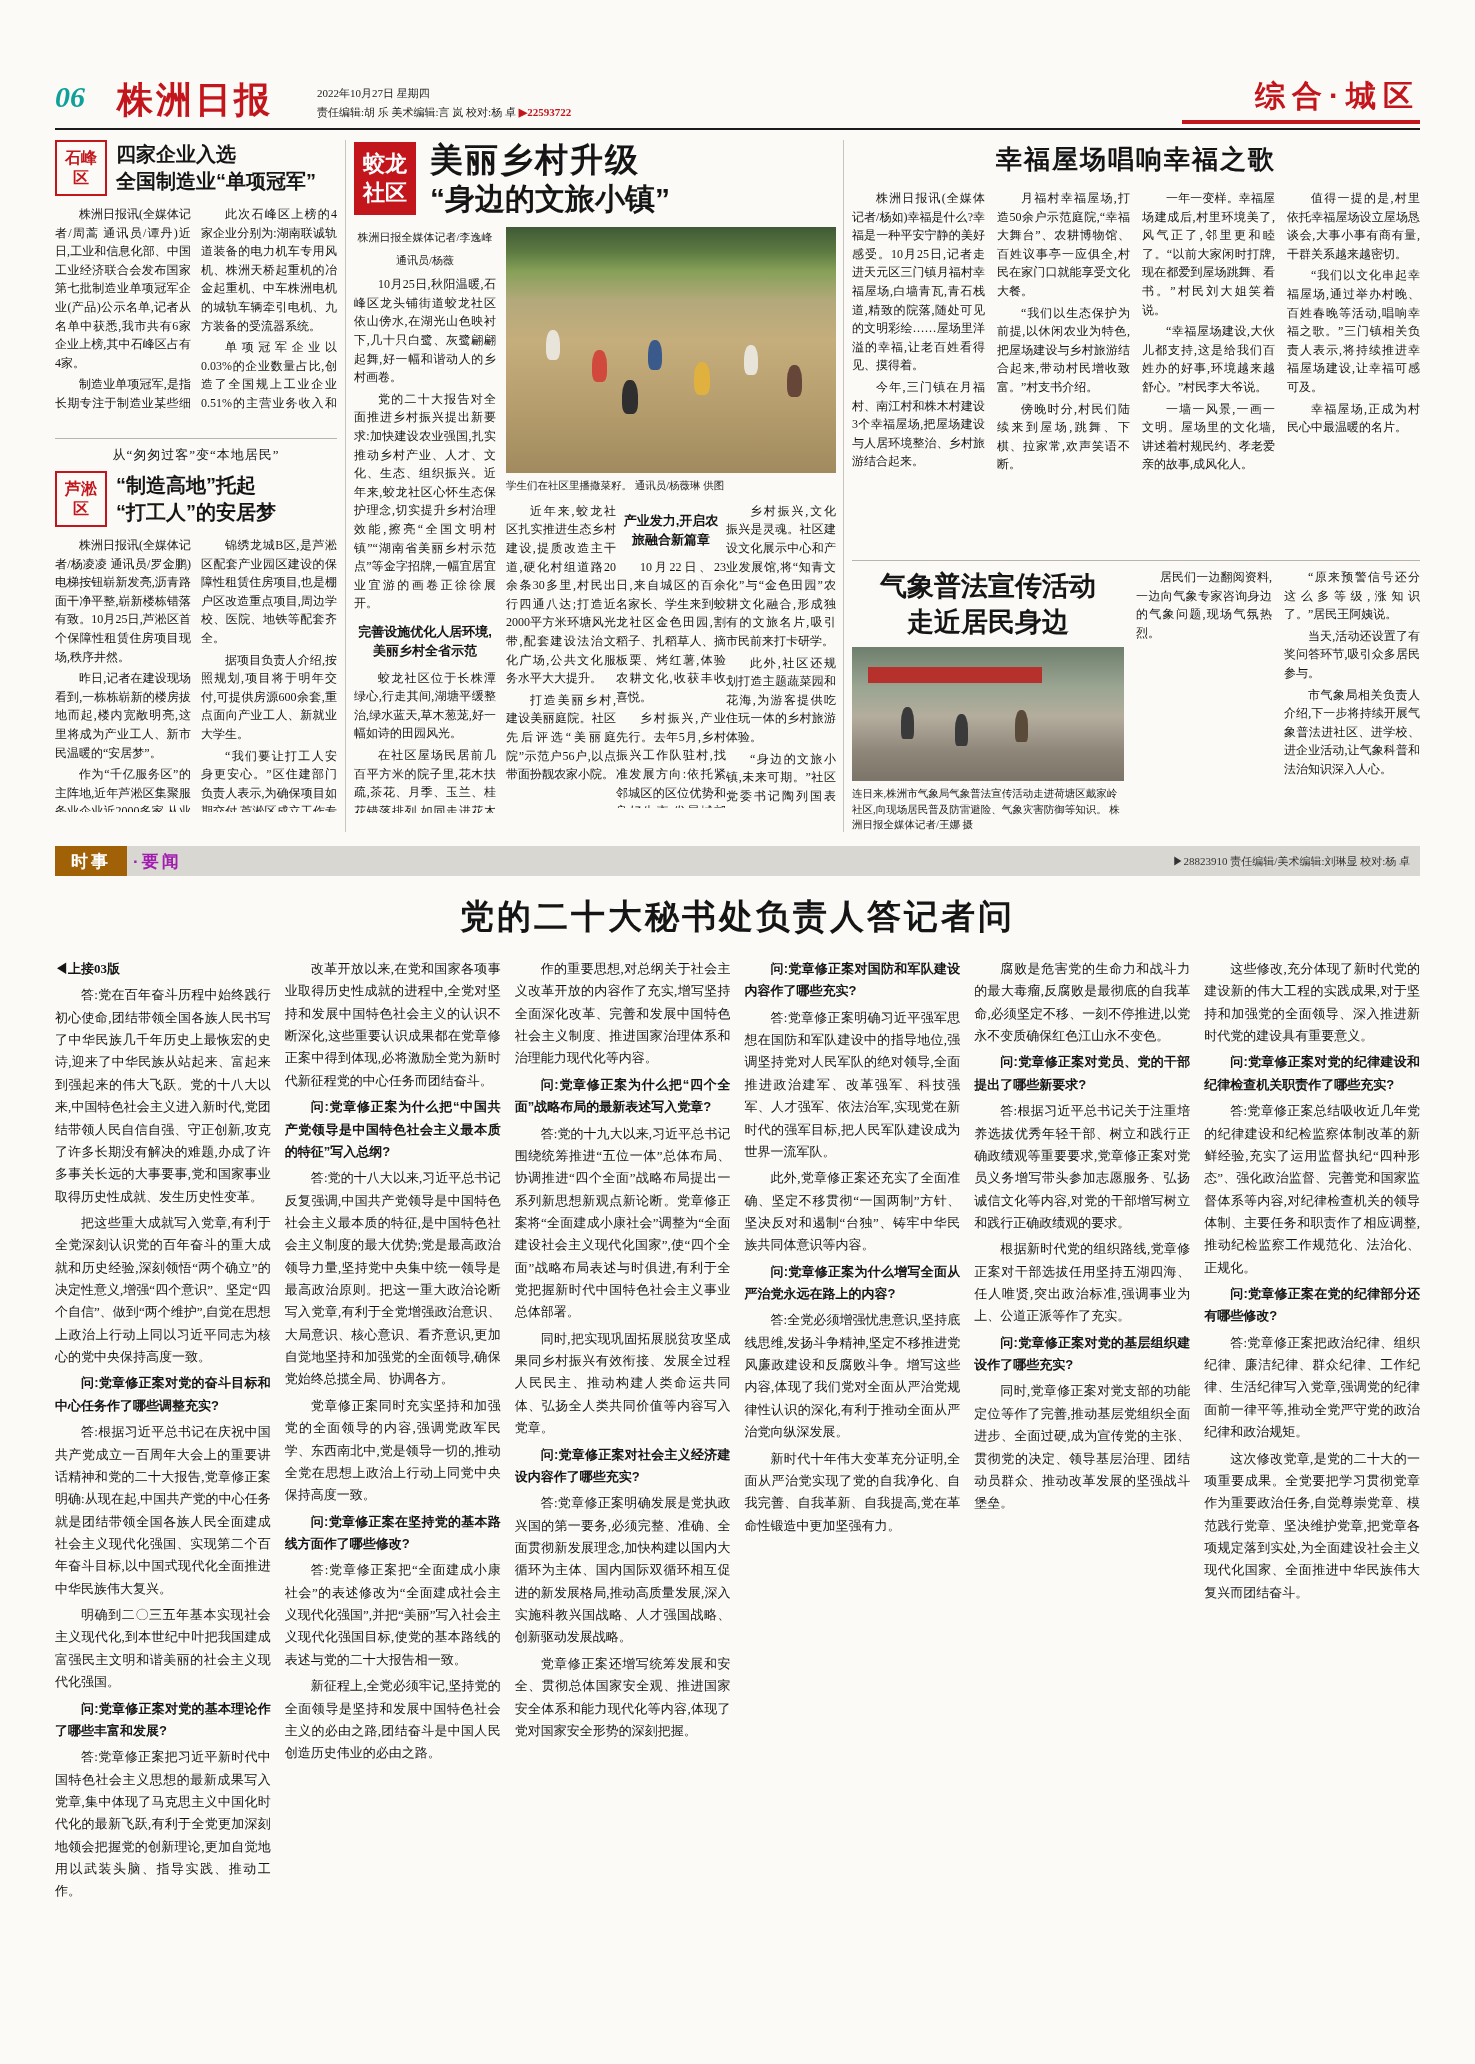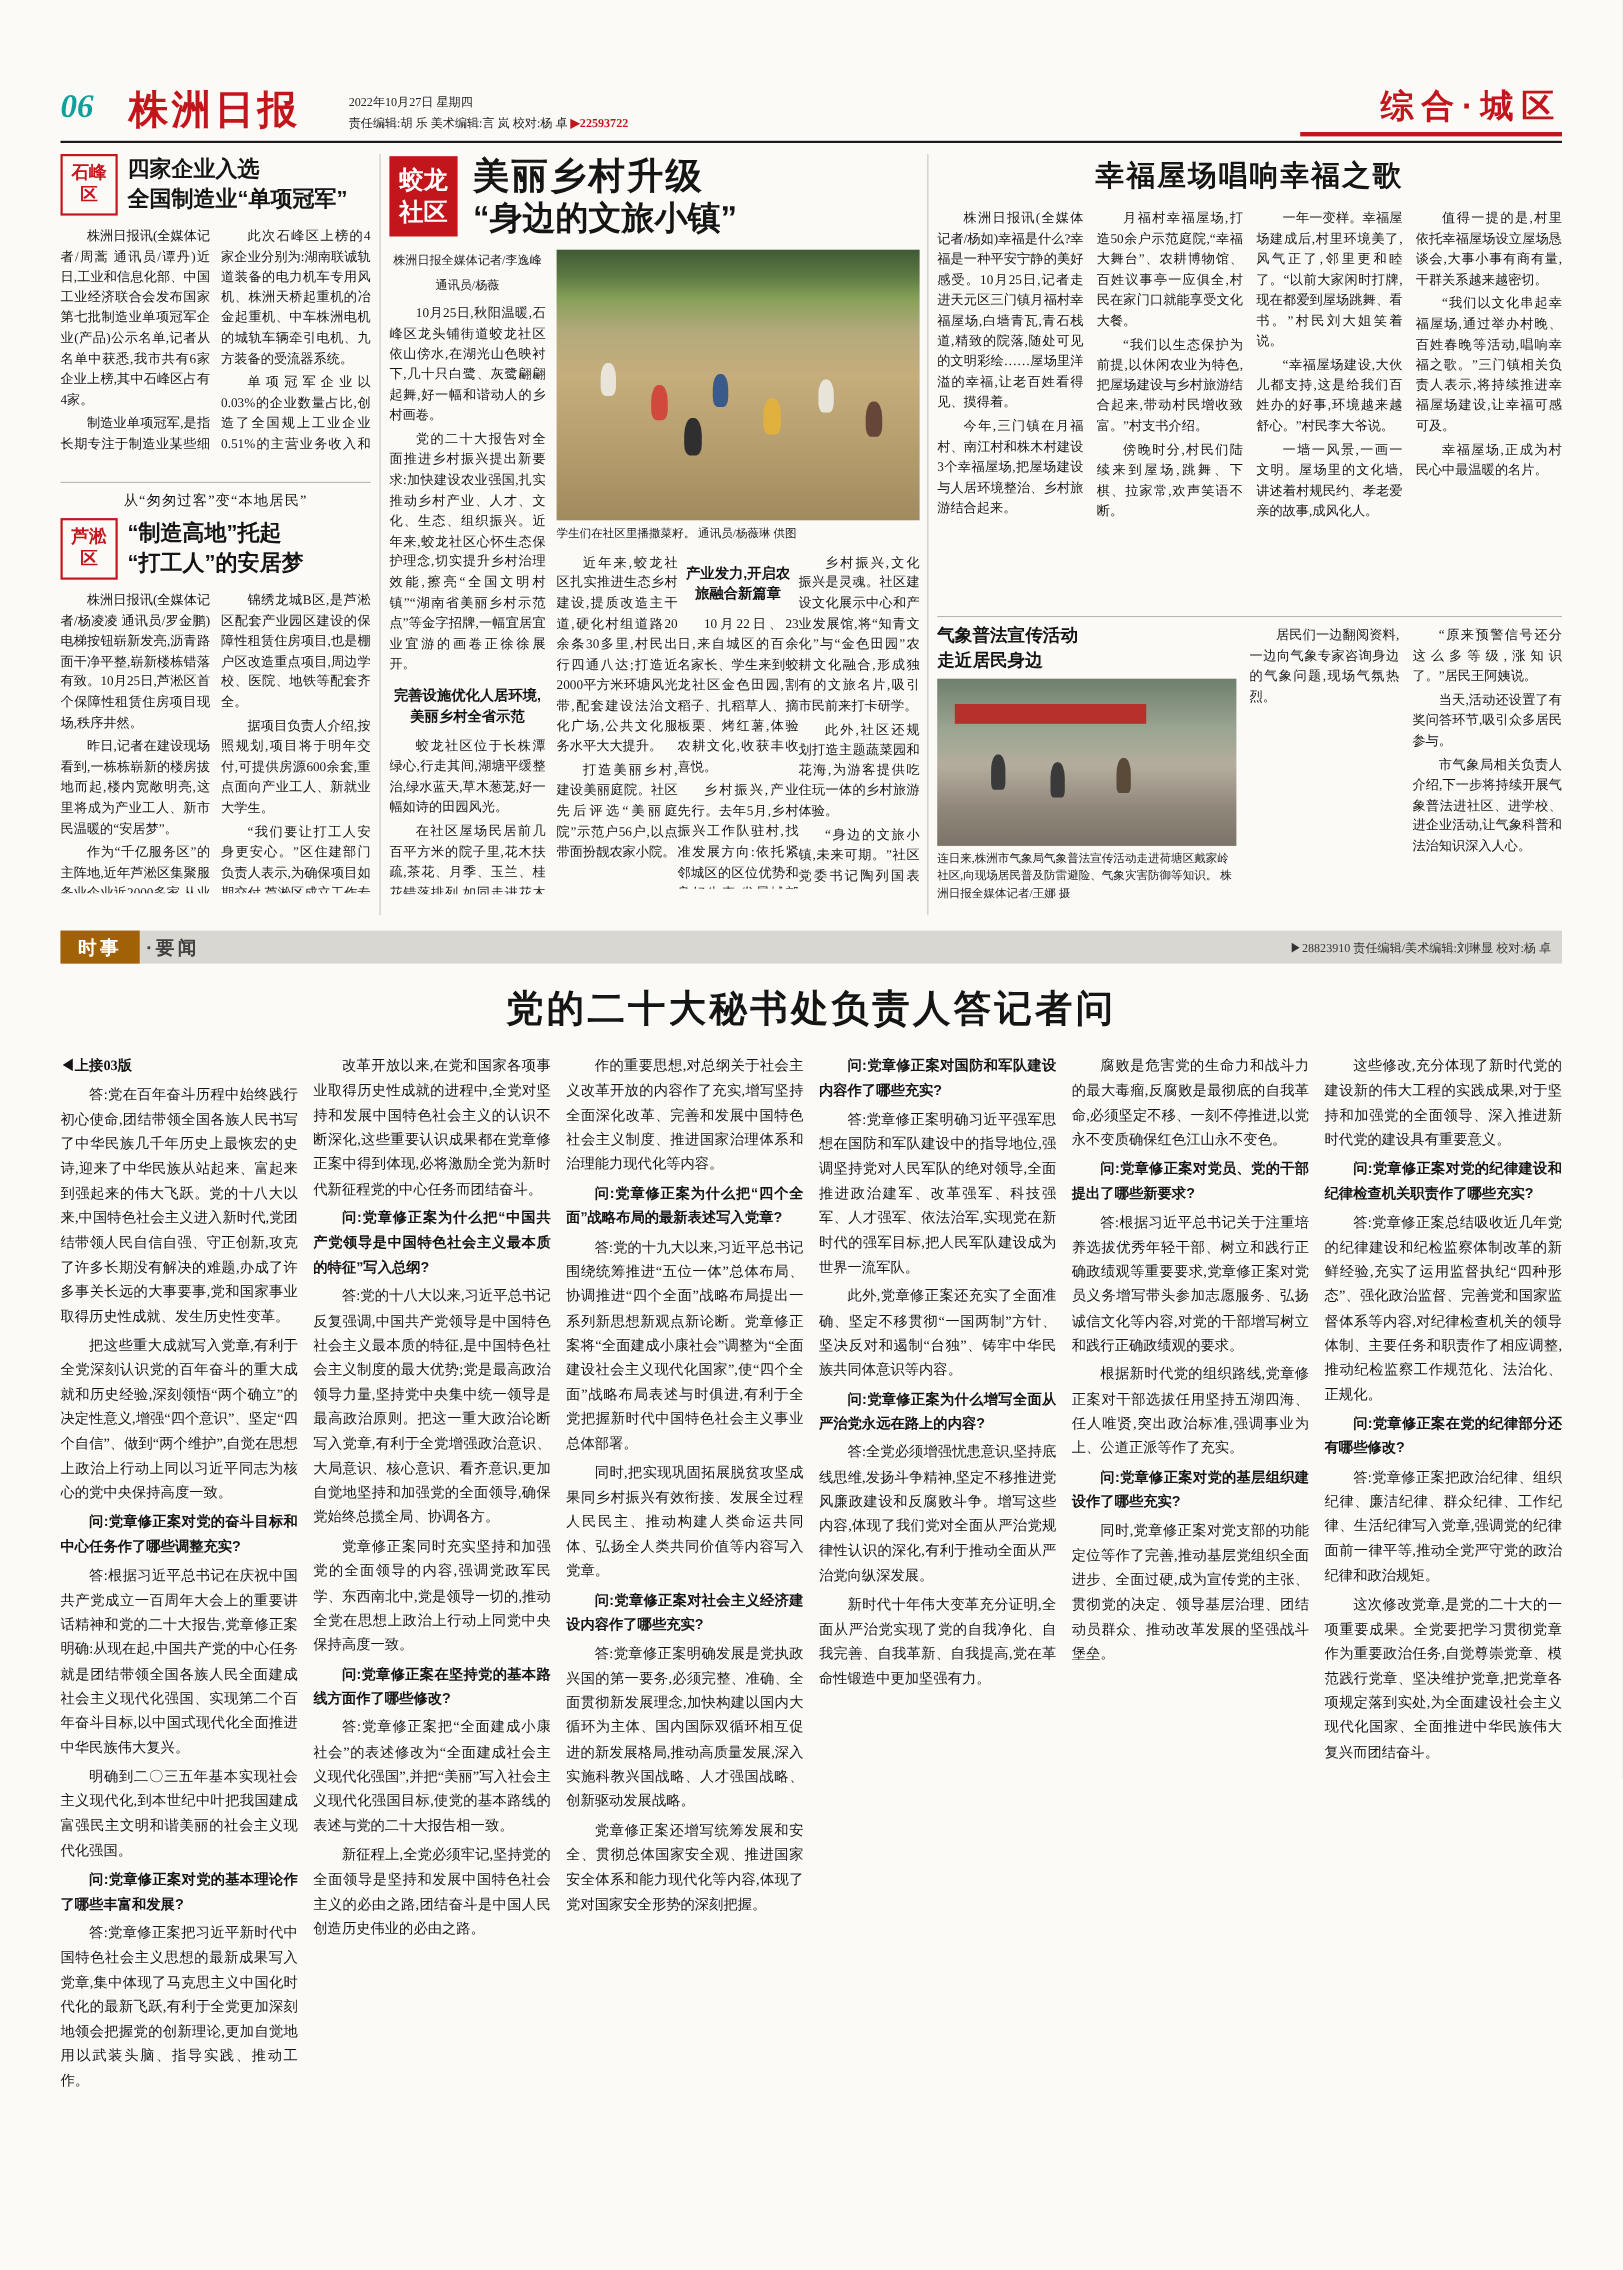--- a/index.html
+++ b/index.html
@@ -79,35 +79,35 @@
            letter-spacing:2px;margin:2px 0 12px;}
   .d-body{display:flex;gap:12px;height:358px;overflow:hidden;}
   .d-body .colx{flex:1;overflow:hidden;}
 
   #hlDE{position:absolute;left:852px;top:560px;width:568px;height:1px;background:#b9b5ad;}
 
   
   #artE{left:852px;top:568px;width:568px;height:264px;}
   .e-wrap{display:flex;gap:12px;height:100%;}
   .e-left{width:272px;display:flex;flex-direction:column;}
-  .e-title{font-family:"Liberation Sans",sans-serif;font-weight:900;font-size:16px;line-height:1.35;margin-bottom:6px;}
+  .e-title{font-family:"Liberation Sans",sans-serif;font-weight:900;font-size:27px;line-height:1.35;margin-bottom:6px;text-align:center;}
   .photoE{width:272px;height:152px;
     background:linear-gradient(180deg,#6f7f6d 0%,#9aa592 30%,#b4ad9d 52%,#8f867a 78%,#7c7468 100%);}
   .banner{position:absolute;left:6%;top:15%;width:64%;height:12%;background:#b7312c;}
   .efig{position:absolute;background:#3a3a3a;width:13px;height:32px;border-radius:45% 45% 20% 20%;}
   .e1{left:18%;top:45%;} .e2{left:38%;top:50%;} .e3{left:60%;top:47%;background:#5a4a3a;}
   .e-cap{font-size:10.5px;line-height:1.45;margin-top:5px;color:#222;}
   .e-cols{flex:1;display:flex;gap:12px;overflow:hidden;}
   .e-cols .colx{flex:1;overflow:hidden;}
 
   
   #barF{left:55px;top:846px;width:1365px;height:30px;background:#d9d7d2;display:flex;align-items:center;}
   .f-red{background:#a16207;color:#fff;font-family:"Liberation Sans",sans-serif;font-weight:800;font-size:17px;
          padding:0 16px;height:30px;display:flex;align-items:center;letter-spacing:3px;}
-  .f-rest{color:#404040;font-weight:800;font-family:"Liberation Sans",sans-serif;font-size:17px;margin-left:6px;letter-spacing:3px;}
+  .f-rest{color:#a21caf;font-weight:800;font-family:"Liberation Sans",sans-serif;font-size:17px;margin-left:6px;letter-spacing:3px;}
   .f-credits{margin-left:auto;font-size:11px;padding-right:10px;color:#333;}
 
   
   #artG{left:55px;top:890px;width:1365px;height:1120px;}
   .g-title{text-align:center;font-weight:900;font-size:34px;letter-spacing:3px;margin:4px 0 18px;}
   .g-cols{display:flex;gap:14px;height:1040px;overflow:hidden;}
   .g-col{flex:1;overflow:hidden;}
   .g-col p{font-size:13px;line-height:1.72;margin:0 0 4px;text-align:justify;}
   .g-col p.p{text-indent:2em;}
   .g-col p.q{font-weight:700;font-family:"Liberation Sans",sans-serif;text-indent:2em;}

